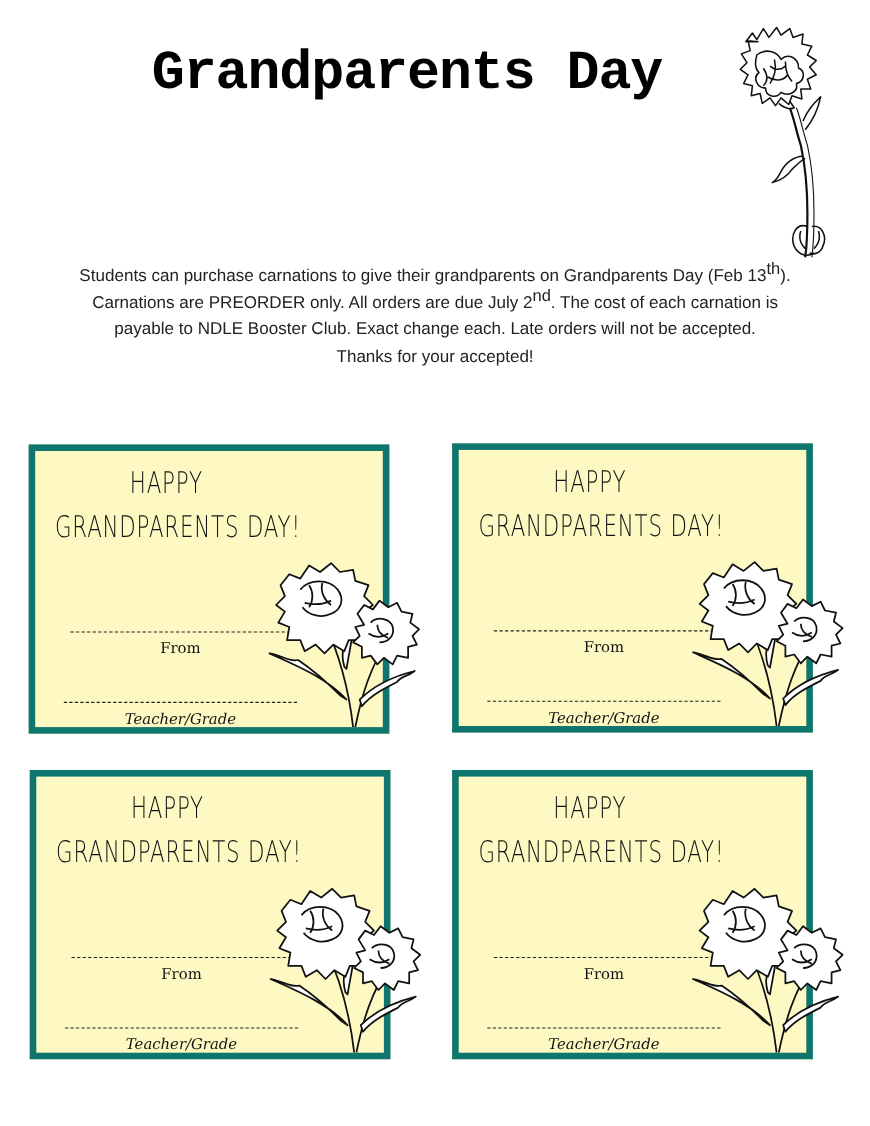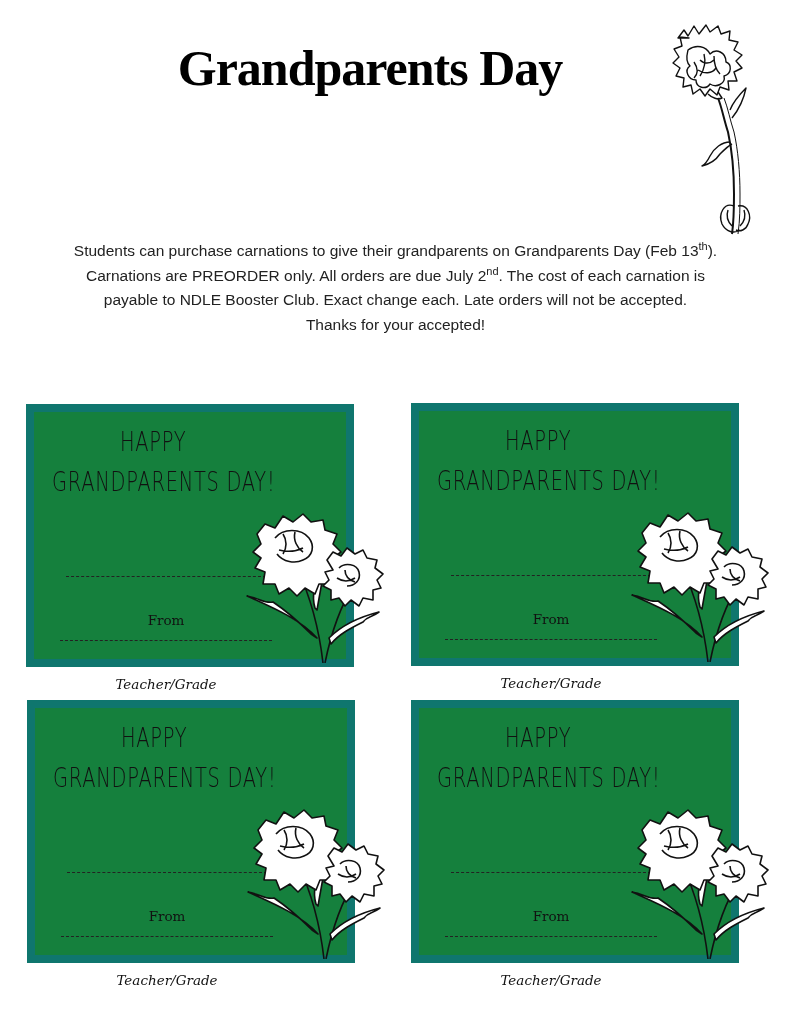--- a/index.html
+++ b/index.html
@@ -1,35 +1,35 @@
 <!DOCTYPE html>
 <html><head>
   <meta charset="utf-8">
   <style>
     html, body { margin: 0; padding: 0; background: #ffffff; }
     body { width: 791px; height: 1024px; position: relative; overflow: hidden; color: #111; }
     .title {
       position: absolute; left: 40px; top: 38px; width: 660px;
       text-align: center;
-      font-family: Liberation Serif, serif; font-weight: 900;
+      font-family: Liberation Mono, monospace; font-weight: 900;
       font-size: 50px; line-height: 60px; letter-spacing: -1px;
       color: #000;
     }
     .title div { white-space: nowrap; }
     .header-flower { position: absolute; left: 648px; top: 10px; width: 120px; height: 232px; }
     .desc {
       position: absolute; left: 10px; top: 239px; width: 771px;
       text-align: center;
       font-family: "Liberation Sans", sans-serif; font-size: 15.5px; line-height: 24.5px;
       color: #222;
     }
-    .desc sup { font-size: 11px; line-height: 0; vertical-align: 6px; }
+    .desc sup { font-size: 15px; line-height: 0; vertical-align: 6px; }
     .card {
       position: absolute; box-sizing: border-box;
-      border: 8px solid #0f766e; background: #15803d;
+      border: 6px solid #0f766e; background: #fef9c3;
       width: 328px; height: 263px;
     }
     .c1 { left: 26px; top: 404px; }
     .c2 { left: 411px; top: 403px; }
     .c3 { left: 27px; top: 700px; }
     .c4 { left: 411px; top: 700px; }
     .happy {
       position: absolute; left: 86px; top: 14px;
       font-family: "DejaVu Sans", sans-serif; font-weight: 200;
       font-size: 27px; letter-spacing: 1px; transform: scaleX(0.72); transform-origin: left top;
@@ -41,21 +41,21 @@
       font-size: 27px; letter-spacing: 1px; transform: scaleX(0.72); transform-origin: left top;
       color: #111;
     }
     .dash {
       position: absolute; height: 0; border-top: 1.5px dashed #222;
     }
     .d1 { left: 32px; top: 164px; width: 200px; }
     .d2 { left: 26px; top: 228px; width: 212px; }
     .lbl {
       position: absolute; text-align: center;
-      font-family: "DejaVu Serif", serif; font-size: 13.5px; color: #111; margin-top: 28px;
+      font-family: "DejaVu Serif", serif; font-size: 13.5px; color: #111;
     }
     .l-from { left: 32px; width: 200px; top: 172px; }
     .l-tg { left: 26px; width: 212px; top: 236px; font-style: italic; }
     .card-flower { position: absolute; left: 205px; top: 86px; width: 150px; height: 165px; }
   </style>
 </head>
 <body>
 
 <div class="title">
   <div>Grandparents Day</div>

